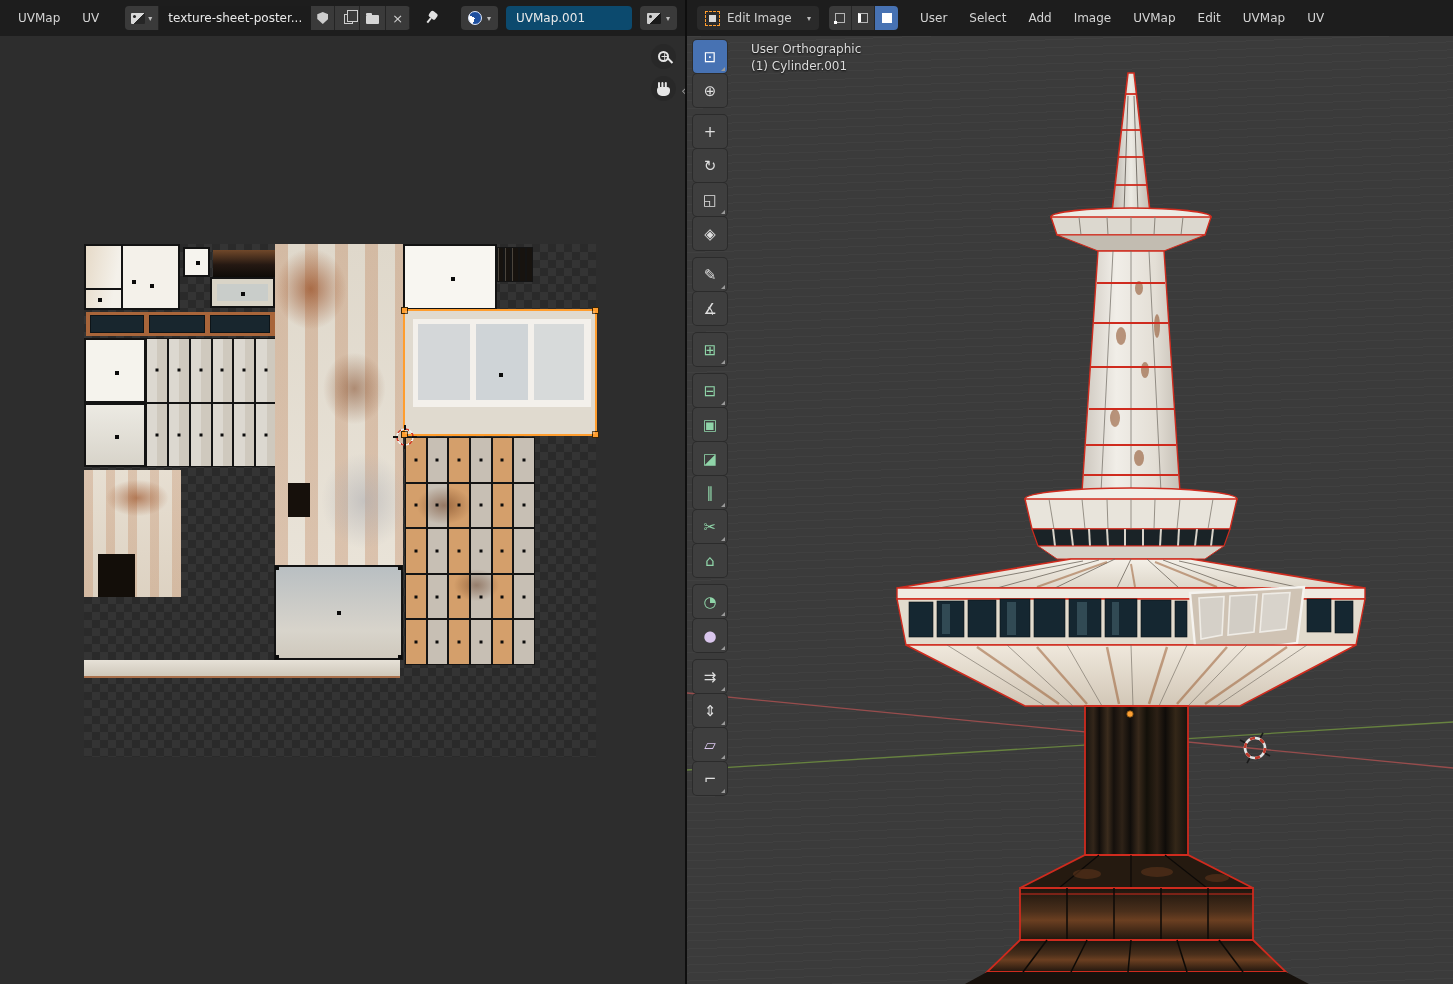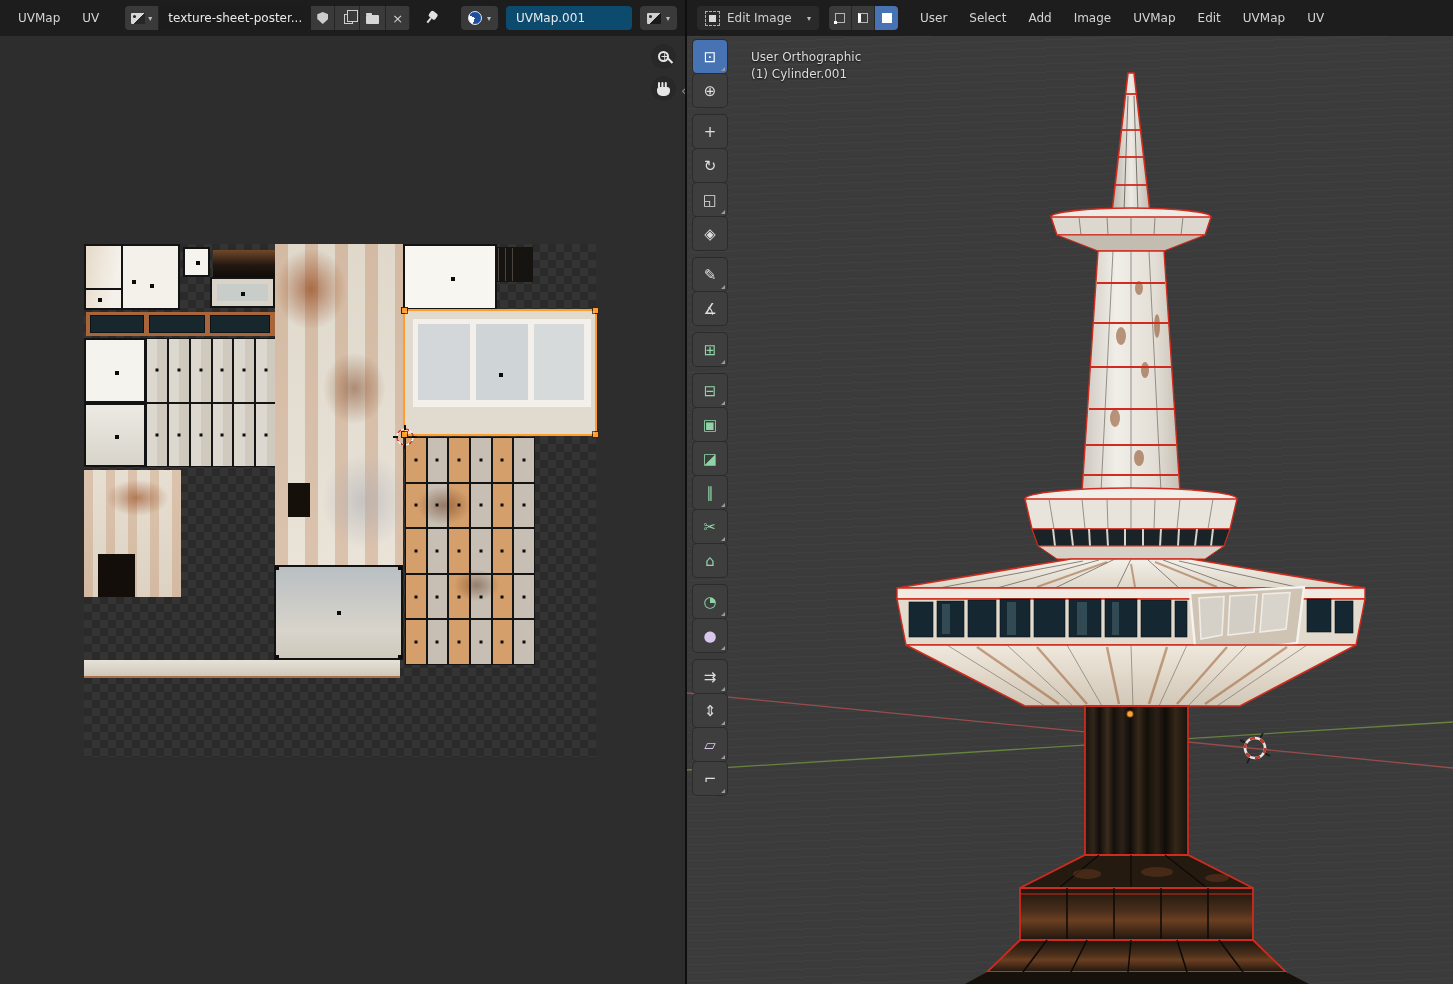--- a/index.html
+++ b/index.html
@@ -93,21 +93,21 @@
     background-image:repeating-linear-gradient(178deg,rgba(255,255,255,.028) 0 1px,transparent 1px 8px)}
   #tower-svg{position:absolute;left:0;top:0}
   #toolbar{position:absolute;left:6px;top:4px;width:34px;display:flex;flex-direction:column;z-index:8}
   .tool{height:33px;margin-bottom:1px;border-radius:4px;background:#3e3e3e;box-shadow:0 0 0 1px #2b2b2b;
     display:flex;align-items:center;justify-content:center;font-size:15px;color:#dedede;position:relative}
   .tool.grp{margin-top:7px}
   .tool.active{background:var(--accent);color:#fff}
   .tool.green{color:var(--tool-green)}
   .tool.purple{color:var(--tool-purple)}
   .tool.sub::after{content:"";position:absolute;right:2px;bottom:2px;border-left:4px solid transparent;border-bottom:4px solid #9a9a9a}
-  #vp-overlay{position:absolute;left:64px;top:13px;line-height:17px;color:#dcdcdc;text-shadow:0 1px 2px rgba(0,0,0,.85);z-index:7}
+  #vp-overlay{position:absolute;left:64px;top:5px;line-height:17px;color:#dcdcdc;text-shadow:0 1px 2px rgba(0,0,0,.85);z-index:7}
 </style>
 </head>
 <body>
 
 <div id="app">
 
   <section id="uv-panel">
     <header>
       <span class="menu">UVMap</span>
       <span class="menu">UV</span>

